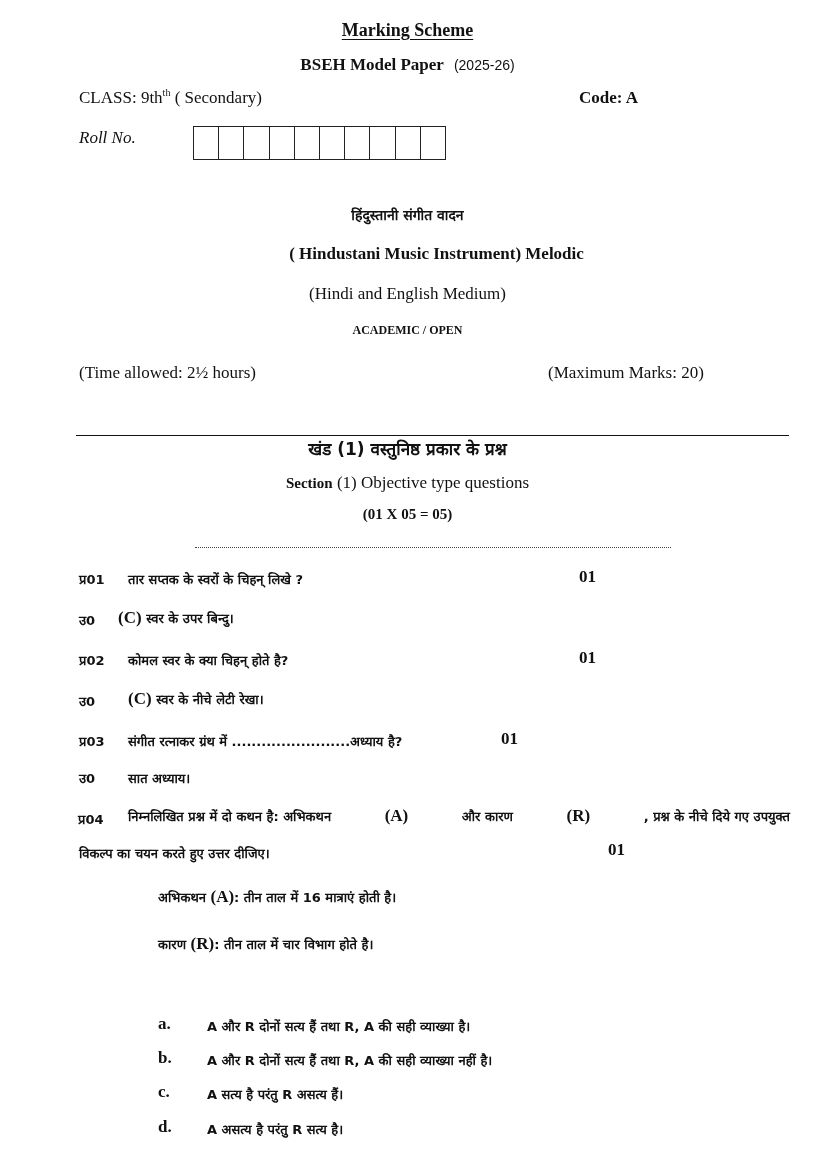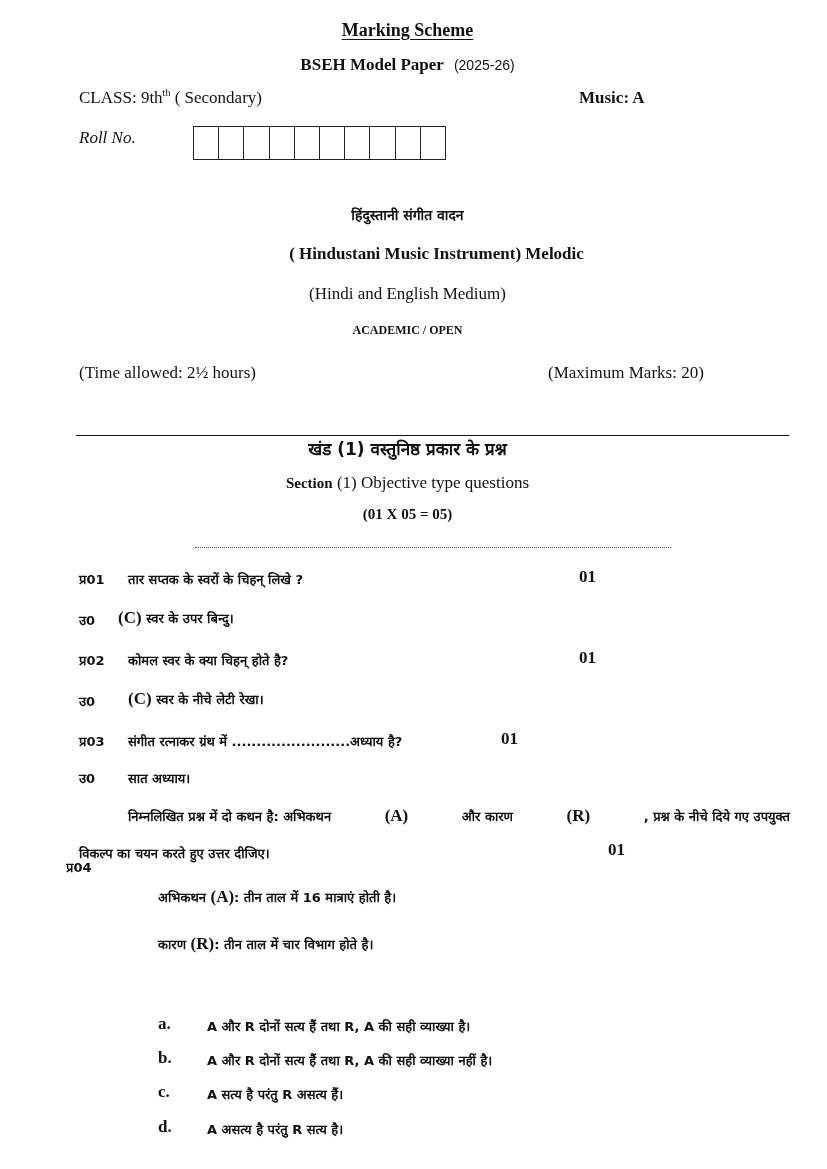--- a/index.html
+++ b/index.html
@@ -62,21 +62,21 @@
   </style>
 </head>
 <body>
 
 <div class="abs center" id="title"><span>Marking Scheme</span></div>
 
 <div class="abs center bold" id="subtitle"><span>BSEH Model Paper</span><span class="year">(2025-26)</span></div>
 
 <div class="abs" id="class-line"><span>CLASS: 9th</span><sup>th</sup><span> ( Secondary)</span></div>
 
-<div class="abs" id="code">Music: A</div>
+<div class="abs" id="code">Code: A</div>
 
 <div class="abs" id="roll-label">Roll No.</div>
 <div id="roll-box">
   <div class="cell"></div>
   <div class="cell"></div>
   <div class="cell"></div>
   <div class="cell"></div>
   <div class="cell"></div>
   <div class="cell"></div>
   <div class="cell"></div>
@@ -113,21 +113,21 @@
 <div class="abs hi qno" style="top:692px; left:79px;">उ0</div>
 <div class="abs" style="top:689px; left:128px;"><span class="ans-c">(C)</span><span class="hi qtext"> स्वर के नीचे लेटी रेखा।</span></div>
 
 <div class="abs hi qno" style="top:732px; left:79px;">प्र03</div>
 <div class="abs hi qtext" style="top:732px; left:128px;">संगीत रत्नाकर ग्रंथ में ........................अध्याय है?</div>
 <div class="abs marks" style="top:729px; left:501px;">01</div>
 
 <div class="abs hi qno" style="top:769px; left:79px;">उ0</div>
 <div class="abs hi qtext" style="top:769px; left:128px;">सात अध्याय।</div>
 
-<div class="abs hi qno" style="top:810px; left:66px;margin-top:48px;">प्र04</div>
+<div class="abs hi qno" style="top:810px; left:78px;">प्र04</div>
 <div class="abs" style="top:806px; left:128px; width:662px; display:flex; justify-content:space-between; align-items:baseline;">
   <span class="hi qtext">निम्नलिखित प्रश्न में दो कथन है: अभिकथन </span>
   <span class="lat">(A)</span>
   <span class="hi qtext"> और कारण  </span>
   <span class="lat">(R)</span>
   <span class="hi qtext">, प्रश्न के नीचे दिये गए उपयुक्त</span>
 </div>
 <div class="abs hi qtext" style="top:844px; left:79px;">विकल्प का चयन करते हुए उत्तर दीजिए।</div>
 <div class="abs marks" style="top:840px; left:608px;">01</div>
 

